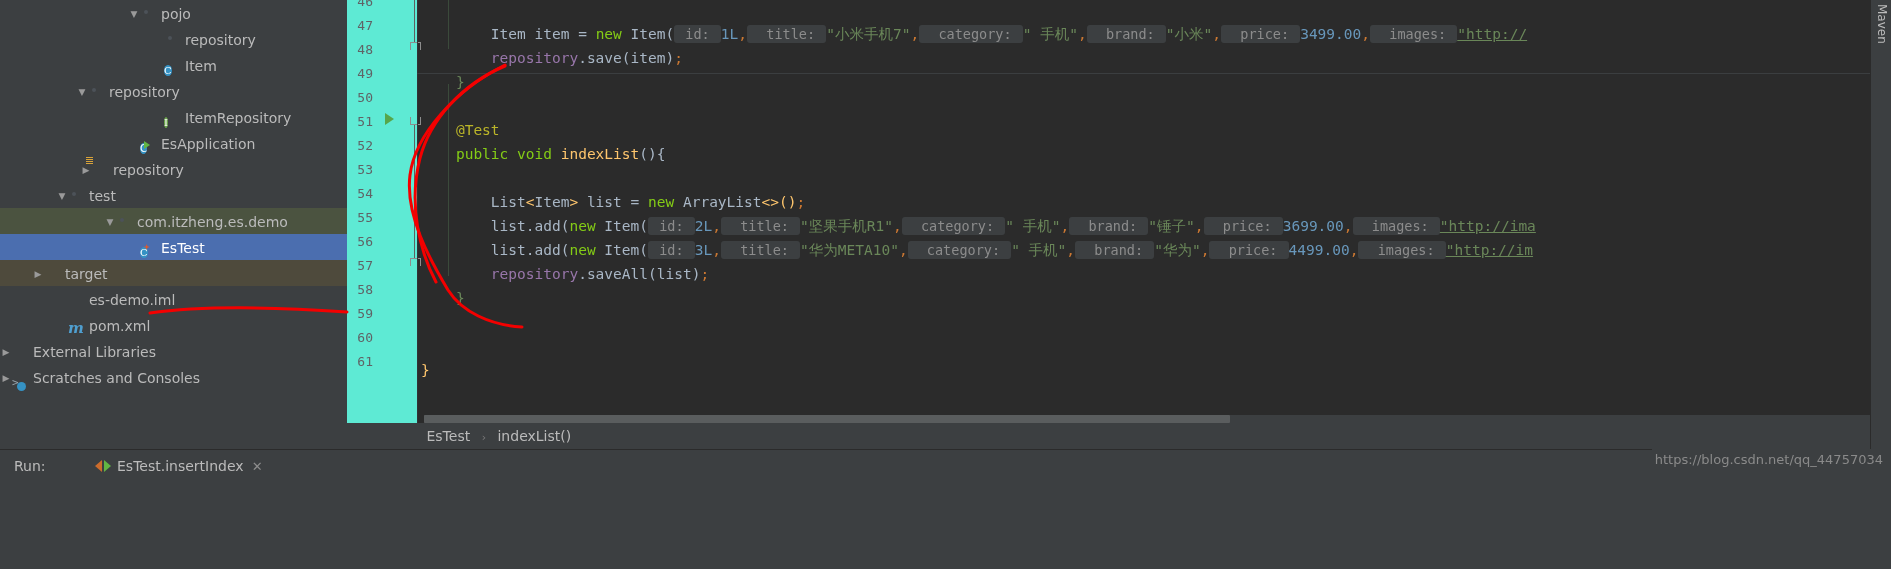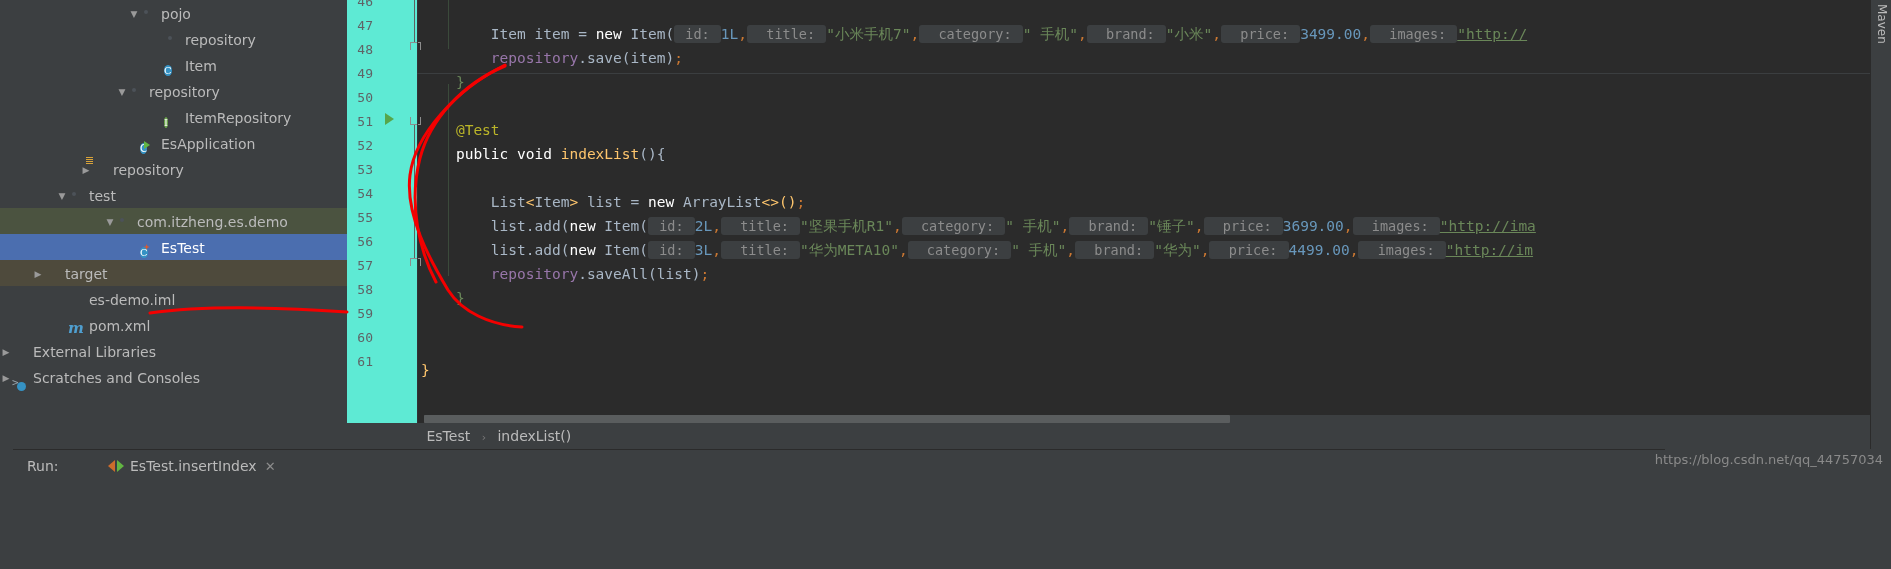--- a/index.html
+++ b/index.html
@@ -137,21 +137,21 @@
     font-size:14.5px;white-space:pre;
   }
   .cline{height:24px;line-height:24px;padding-left:4px;}
   .sep-line{
     position:absolute;left:70px;right:0;height:1px;background:#3b3e40;
   }
   .guide{position:absolute;width:1px;background:#3b4a3b;}
 
   
   .c-def{color:#a9b7c6;}
-  .c-kw{color:#ffffff;}
+  .c-kw{color:#84cc16;}
   .c-ann{color:#bbb529;}
   .c-method{color:#ffc66d;}
   .c-str{color:#6a8759;}
   .c-num{color:#6897bb;}
   .c-brace{color:#a9b7c6;}
   .c-field{color:#9876aa;}
   .c-gen{color:#ffc66d;}
   .c-url{color:#6a8759;text-decoration:underline;}
   .c-punc{color:#cc7832;}
   .hint{
@@ -178,21 +178,20 @@
     position:absolute;left:347px;top:423px;width:1544px;height:26px;
     background:#3c3f41;line-height:26px;font-size:14px;color:#bbbbbb;
   }
   .bc-item{padding:0 2px;}
   .bc-sep{color:#7a7a7a;padding:0 5px;font-size:11px;}
 
   
   .runbar{
     position:absolute;left:0;top:449px;width:1652px;height:120px;background:#3c3f41;
     border-top:1px solid #2b2b2b;
-    margin-left:13px;
   }
   .run-label{
     position:absolute;left:14px;top:8px;font-size:14px;color:#bbbbbb;
   }
   .run-tab{
     position:absolute;left:95px;top:8px;font-size:14px;color:#bbbbbb;white-space:nowrap;
   }
   .run-tab-icon{
     display:inline-block;width:16px;height:13px;vertical-align:-2px;margin-right:6px;position:relative;
   }
@@ -230,21 +229,21 @@
 </head>
 <body>
 
 <div class="ide">
 
   <div class="project-panel">
     <div id="tree-host">
         <div class="tree-row" style="padding-left:128px;"><span class="arrow">▼</span><span class="ticon"><span class="ic-folder"></span></span><span class="lbl">pojo</span></div>
         <div class="tree-row" style="padding-left:152px;"><span class="arrow"></span><span class="ticon"><span class="ic-folder"></span></span><span class="lbl">repository</span></div>
         <div class="tree-row" style="padding-left:152px;"><span class="arrow"></span><span class="ticon"><span class="ic-round ic-c">C</span></span><span class="lbl">Item</span></div>
-        <div class="tree-row" style="padding-left:116px;"><span class="arrow">▼</span><span class="ticon"><span class="ic-folder"></span></span><span class="lbl">repository</span></div>
+        <div class="tree-row" style="padding-left:76px;"><span class="arrow">▼</span><span class="ticon"><span class="ic-folder"></span></span><span class="lbl">repository</span></div>
         <div class="tree-row" style="padding-left:152px;"><span class="arrow"></span><span class="ticon"><span class="ic-round ic-i">I</span></span><span class="lbl">ItemRepository</span></div>
         <div class="tree-row" style="padding-left:128px;"><span class="arrow"></span><span class="ticon"><span class="ic-spring">C</span></span><span class="lbl">EsApplication</span></div>
         <div class="tree-row" style="padding-left:80px;"><span class="arrow">▶</span><span class="ticon"><span class="ic-folder plain res"></span></span><span class="lbl">repository</span></div>
         <div class="tree-row" style="padding-left:56px;"><span class="arrow">▼</span><span class="ticon"><span class="ic-folder"></span></span><span class="lbl">test</span></div>
         <div class="tree-row sel-green" style="padding-left:104px;"><span class="arrow">▼</span><span class="ticon"><span class="ic-folder"></span></span><span class="lbl">com.itzheng.es.demo</span></div>
         <div class="tree-row sel-blue" style="padding-left:128px;"><span class="arrow"></span><span class="ticon"><span class="ic-test">C</span></span><span class="lbl">EsTest</span></div>
         <div class="tree-row sel-brown" style="padding-left:32px;"><span class="arrow">▶</span><span class="ticon"><span class="ic-folder orange"></span></span><span class="lbl">target</span></div>
         <div class="tree-row" style="padding-left:56px;"><span class="arrow"></span><span class="ticon"><span class="ic-iml"></span></span><span class="lbl">es-demo.iml</span></div>
         <div class="tree-row" style="padding-left:56px;"><span class="arrow"></span><span class="ticon"><span class="ic-maven">m</span></span><span class="lbl">pom.xml</span></div>
         <div class="tree-row" style=""><span class="arrow">▶</span><span class="ticon"><span class="ic-lib"></span></span><span class="lbl">External Libraries</span></div>

